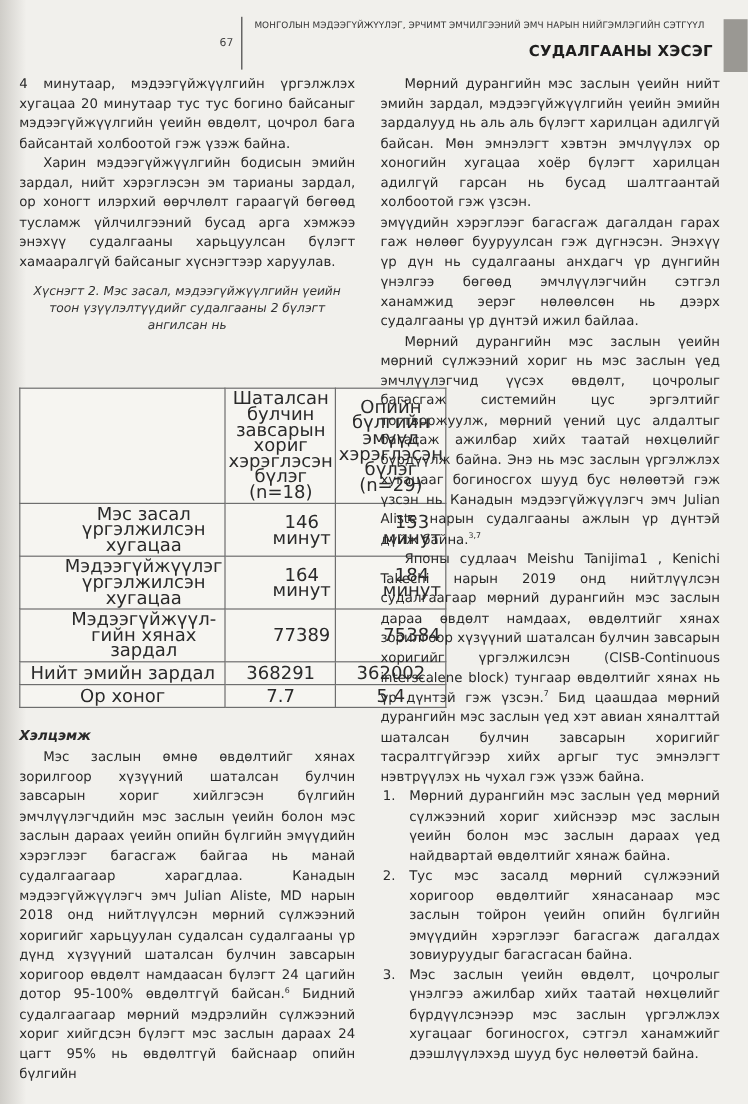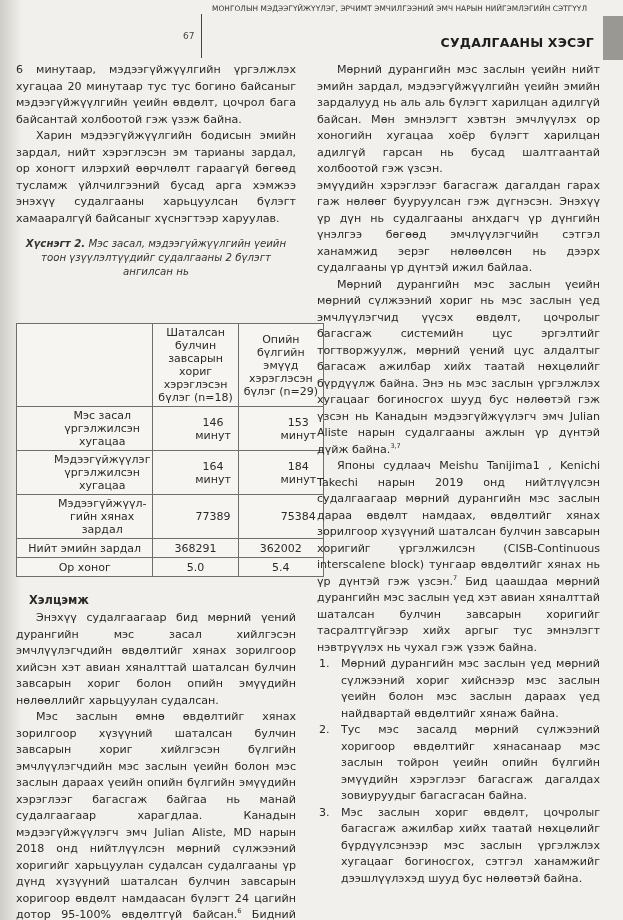--- a/index.html
+++ b/index.html
@@ -14,21 +14,21 @@
     background: linear-gradient(to right, #cfcdc8, rgba(241,240,236,0));
   }
   .header { position: absolute; top: 0; left: 0; width: 623px; height: 62px; }
   .page-num {
     position: absolute; left: 183px; top: 31px; font-size: 9px; color: #444;
   }
   .header-rule {
     position: absolute; left: 201px; top: 14px; width: 1px; height: 44px; background: #444;
   }
   .journal-title {
-    position: absolute; left: 212px; top: 4px; font-size: 7.4px; letter-spacing: 0.05px;
+    position: absolute; left: 212px; top: 16px; font-size: 7.4px; letter-spacing: 0.05px;
     color: #333; white-space: nowrap;
   }
   .section-title {
     position: absolute; right: 29px; top: 35px; font-size: 12.5px; font-weight: bold;
     color: #1e1e1e; letter-spacing: 0.2px; white-space: nowrap;
   }
   .tab-block {
     position: absolute; right: 0; top: 16px; width: 20px; height: 44px;
     background: #9a9893;
   }
@@ -37,39 +37,39 @@
   .col-left { left: 16px; width: 280px; }
   .col-right { left: 317px; width: 283px; }
   p.txt { margin: 0; text-align: justify; }
   p.indent { text-indent: 20px; }
   sup { font-size: 6.5px; line-height: 0; }
 
   .caption {
     margin: 10px 0 8px 0; text-align: center; font-style: italic; font-size: 10.2px; line-height: 14px;
     color: #333;
   }
-  .caption b { font-style: italic; font-weight: bold; }
+  .caption b { font-style: italic; font-weight: normal; }
 
   table.data {
-    border-collapse: collapse; width: 308px; margin-left: 0; font-size: 11px; line-height: 13px;
+    border-collapse: collapse; width: 308px; margin-left: 0; font-size: 15px; line-height: 13px;
     background: #f6f5f1;
     margin-top: 44px;
   }
   table.data td, table.data th {
     border: 1px solid #6e6e6e; text-align: center; padding: 2px 2px; font-weight: normal;
     vertical-align: middle;
   }
   table.data th.empty { background: #f6f5f1; }
   .col1 { width: 92px; }
   .col2 { width: 94px; }
   .col3 { width: 94px; }
   tr.h2 td { height: 27px; padding-left: 37px; }
   tr.h1 td { height: 14px; }
 
-  h3.sec { font-size: 11.4px; font-weight: bold; margin: 16px 0 2px 13px; line-height: 15px; }
+  h3.sec { font-size: 11.4px; font-weight: bold; margin: 16px 0 2px 0; line-height: 15px; font-style: italic; }
   .col-right h3.sec { margin-top: 8px; }
 
   ol.concl { margin: 0; padding: 0; list-style: none; }
   ol.concl li { display: flex; margin: 0; }
   ol.concl .num { width: 22px; flex: 0 0 22px; padding-left: 2px; }
   ol.concl .body { flex: 1; text-align: justify; }
 </style>
 </head>
 <body>
 
@@ -77,21 +77,21 @@
 
 <div class="header">
   <span class="page-num">67</span>
   <div class="header-rule"></div>
   <span class="journal-title">МОНГОЛЫН МЭДЭЭГҮЙЖҮҮЛЭГ, ЭРЧИМТ ЭМЧИЛГЭЭНИЙ ЭМЧ НАРЫН НИЙГЭМЛЭГИЙН СЭТГҮҮЛ</span>
   <span class="section-title">СУДАЛГААНЫ ХЭСЭГ</span>
   <div class="tab-block"></div>
 </div>
 
 <div class="col col-left">
-  <p class="txt">6 минутаар, мэдээгүйжүүлгийн үргэлжлэх хугацаа 20 минутаар тус тус богино байсаныг мэдээгүйжүүлгийн үеийн өвдөлт, цочрол бага байсантай холбоотой гэж үзэж байна.</p>
+  <p class="txt">4 минутаар, мэдээгүйжүүлгийн үргэлжлэх хугацаа 20 минутаар тус тус богино байсаныг мэдээгүйжүүлгийн үеийн өвдөлт, цочрол бага байсантай холбоотой гэж үзэж байна.</p>
   <p class="txt indent">Харин мэдээгүйжүүлгийн бодисын эмийн зардал, нийт хэрэглэсэн эм тарианы зардал, ор хоногт илэрхий өөрчлөлт гараагүй бөгөөд тусламж үйлчилгээний бусад арга хэмжээ энэхүү судалгааны харьцуулсан бүлэгт хамааралгүй байсаныг хүснэгтээр харуулав.</p>
 
   <div class="caption">
     <b>Хүснэгт 2.</b><span> Мэс засал, мэдээгүйжүүлгийн үеийн тоон үзүүлэлтүүдийг судалгааны 2 бүлэгт ангилсан нь</span>
   </div>
 
   <table class="data">
     <tbody>
         <tr class="h3">
       <th class="col1 empty"></th>
@@ -113,44 +113,43 @@
       <td>77389</td>
       <td>75384</td>
     </tr>
     <tr class="h1">
       <td>Нийт эмийн зардал</td>
       <td>368291</td>
       <td>362002</td>
     </tr>
     <tr class="h1">
       <td>Ор хоног</td>
-      <td>5.0</td>
+      <td>7.7</td>
       <td>5.4</td>
     </tr>
   </tbody>
     </table>
 
   <h3 class="sec">Хэлцэмж</h3>
-  <p class="txt indent">Энэхүү судалгаагаар бид мөрний үений дурангийн мэс засал хийлгэсэн эмчлүүлэгчдийн өвдөлтийг хянах зорилгоор хийсэн хэт авиан хяналттай шаталсан булчин завсарын хориг болон опийн эмүүдийн нөлөөллийг харьцуулан судалсан.</p>
   <p class="txt indent"><span>Мэс заслын өмнө өвдөлтийг хянах зорилгоор хүзүүний шаталсан булчин завсарын хориг хийлгэсэн бүлгийн эмчлүүлэгчдийн мэс заслын үеийн болон мэс заслын дараах үеийн опийн бүлгийн эмүүдийн хэрэглээг багасгаж байгаа нь манай судалгаагаар харагдлаа. Канадын мэдээгүйжүүлэгч эмч Julian Aliste, MD нарын 2018 онд нийтлүүлсэн мөрний сүлжээний хоригийг харьцуулан судалсан судалгааны үр дүнд хүзүүний шаталсан булчин завсарын хоригоор өвдөлт намдаасан бүлэгт 24 цагийн дотор 95-100% өвдөлтгүй байсан.</span><sup>6</sup><span> Бидний судалгаагаар мөрний мэдрэлийн сүлжээний хориг хийгдсэн бүлэгт мэс заслын дараах 24 цагт 95% нь өвдөлтгүй байснаар опийн бүлгийн</span></p>
 </div>
 
 <div class="col col-right">
   <p class="txt indent">Мөрний дурангийн мэс заслын үеийн нийт эмийн зардал, мэдээгүйжүүлгийн үеийн эмийн зардалууд нь аль аль бүлэгт харилцан адилгүй байсан. Мөн эмнэлэгт хэвтэн эмчлүүлэх ор хоногийн хугацаа хоёр бүлэгт харилцан адилгүй гарсан нь бусад шалтгаантай холбоотой гэж үзсэн.</p>
   <p class="txt">эмүүдийн хэрэглээг багасгаж дагалдан гарах гаж нөлөөг бууруулсан гэж дүгнэсэн. Энэхүү үр дүн нь судалгааны анхдагч үр дүнгийн үнэлгээ бөгөөд эмчлүүлэгчийн сэтгэл ханамжид эерэг нөлөөлсөн нь дээрх судалгааны үр дүнтэй ижил байлаа.</p>
   <p class="txt indent"><span>Мөрний дурангийн мэс заслын үеийн мөрний сүлжээний хориг нь мэс заслын үед эмчлүүлэгчид үүсэх өвдөлт, цочролыг багасгаж системийн цус эргэлтийг тогтворжуулж, мөрний үений цус алдалтыг багасаж ажилбар хийх таатай нөхцөлийг бүрдүүлж байна. Энэ нь мэс заслын үргэлжлэх хугацааг богиносгох шууд бус нөлөөтэй гэж үзсэн нь Канадын мэдээгүйжүүлэгч эмч Julian Aliste нарын судалгааны ажлын үр дүнтэй дүйж байна.</span><sup>3,7</sup></p>
   <p class="txt indent"><span>Японы судлаач Meishu Tanijima1 , Kenichi Takechi нарын 2019 онд нийтлүүлсэн судалгаагаар мөрний дурангийн мэс заслын дараа өвдөлт намдаах, өвдөлтийг хянах зорилгоор хүзүүний шаталсан булчин завсарын хоригийг үргэлжилсэн (CISB-Continuous interscalene block) тунгаар өвдөлтийг хянах нь үр дүнтэй гэж үзсэн.</span><sup>7</sup><span> Бид цаашдаа мөрний дурангийн мэс заслын үед хэт авиан хяналттай шаталсан булчин завсарын хоригийг тасралтгүйгээр хийх аргыг тус эмнэлэгт нэвтрүүлэх нь чухал гэж үзэж байна.</span></p>
 
   <ol class="concl">
     <li>
       <span class="num">1.</span>
       <span class="body">Мөрний дурангийн мэс заслын үед мөрний сүлжээний хориг хийснээр мэс заслын үеийн болон мэс заслын дараах үед найдвартай өвдөлтийг хянаж байна.</span>
     </li>
     <li>
       <span class="num">2.</span>
       <span class="body">Тус мэс засалд мөрний сүлжээний хоригоор өвдөлтийг хянасанаар мэс заслын тойрон үеийн опийн бүлгийн эмүүдийн хэрэглээг багасгаж дагалдах зовиуруудыг багасгасан байна.</span>
     </li>
     <li>
       <span class="num">3.</span>
-      <span class="body">Мэс заслын хориг өвдөлт, цочролыг багасгаж ажилбар хийх таатай нөхцөлийг бүрдүүлсэнээр мэс заслын үргэлжлэх хугацааг богиносгох, сэтгэл ханамжийг дээшлүүлэхэд шууд бус нөлөөтэй байна.</span>
+      <span class="body">Мэс заслын үеийн өвдөлт, цочролыг үнэлгээ ажилбар хийх таатай нөхцөлийг бүрдүүлсэнээр мэс заслын үргэлжлэх хугацааг богиносгох, сэтгэл ханамжийг дээшлүүлэхэд шууд бус нөлөөтэй байна.</span>
     </li>
   </ol>
 </div>
 
 </body></html>

